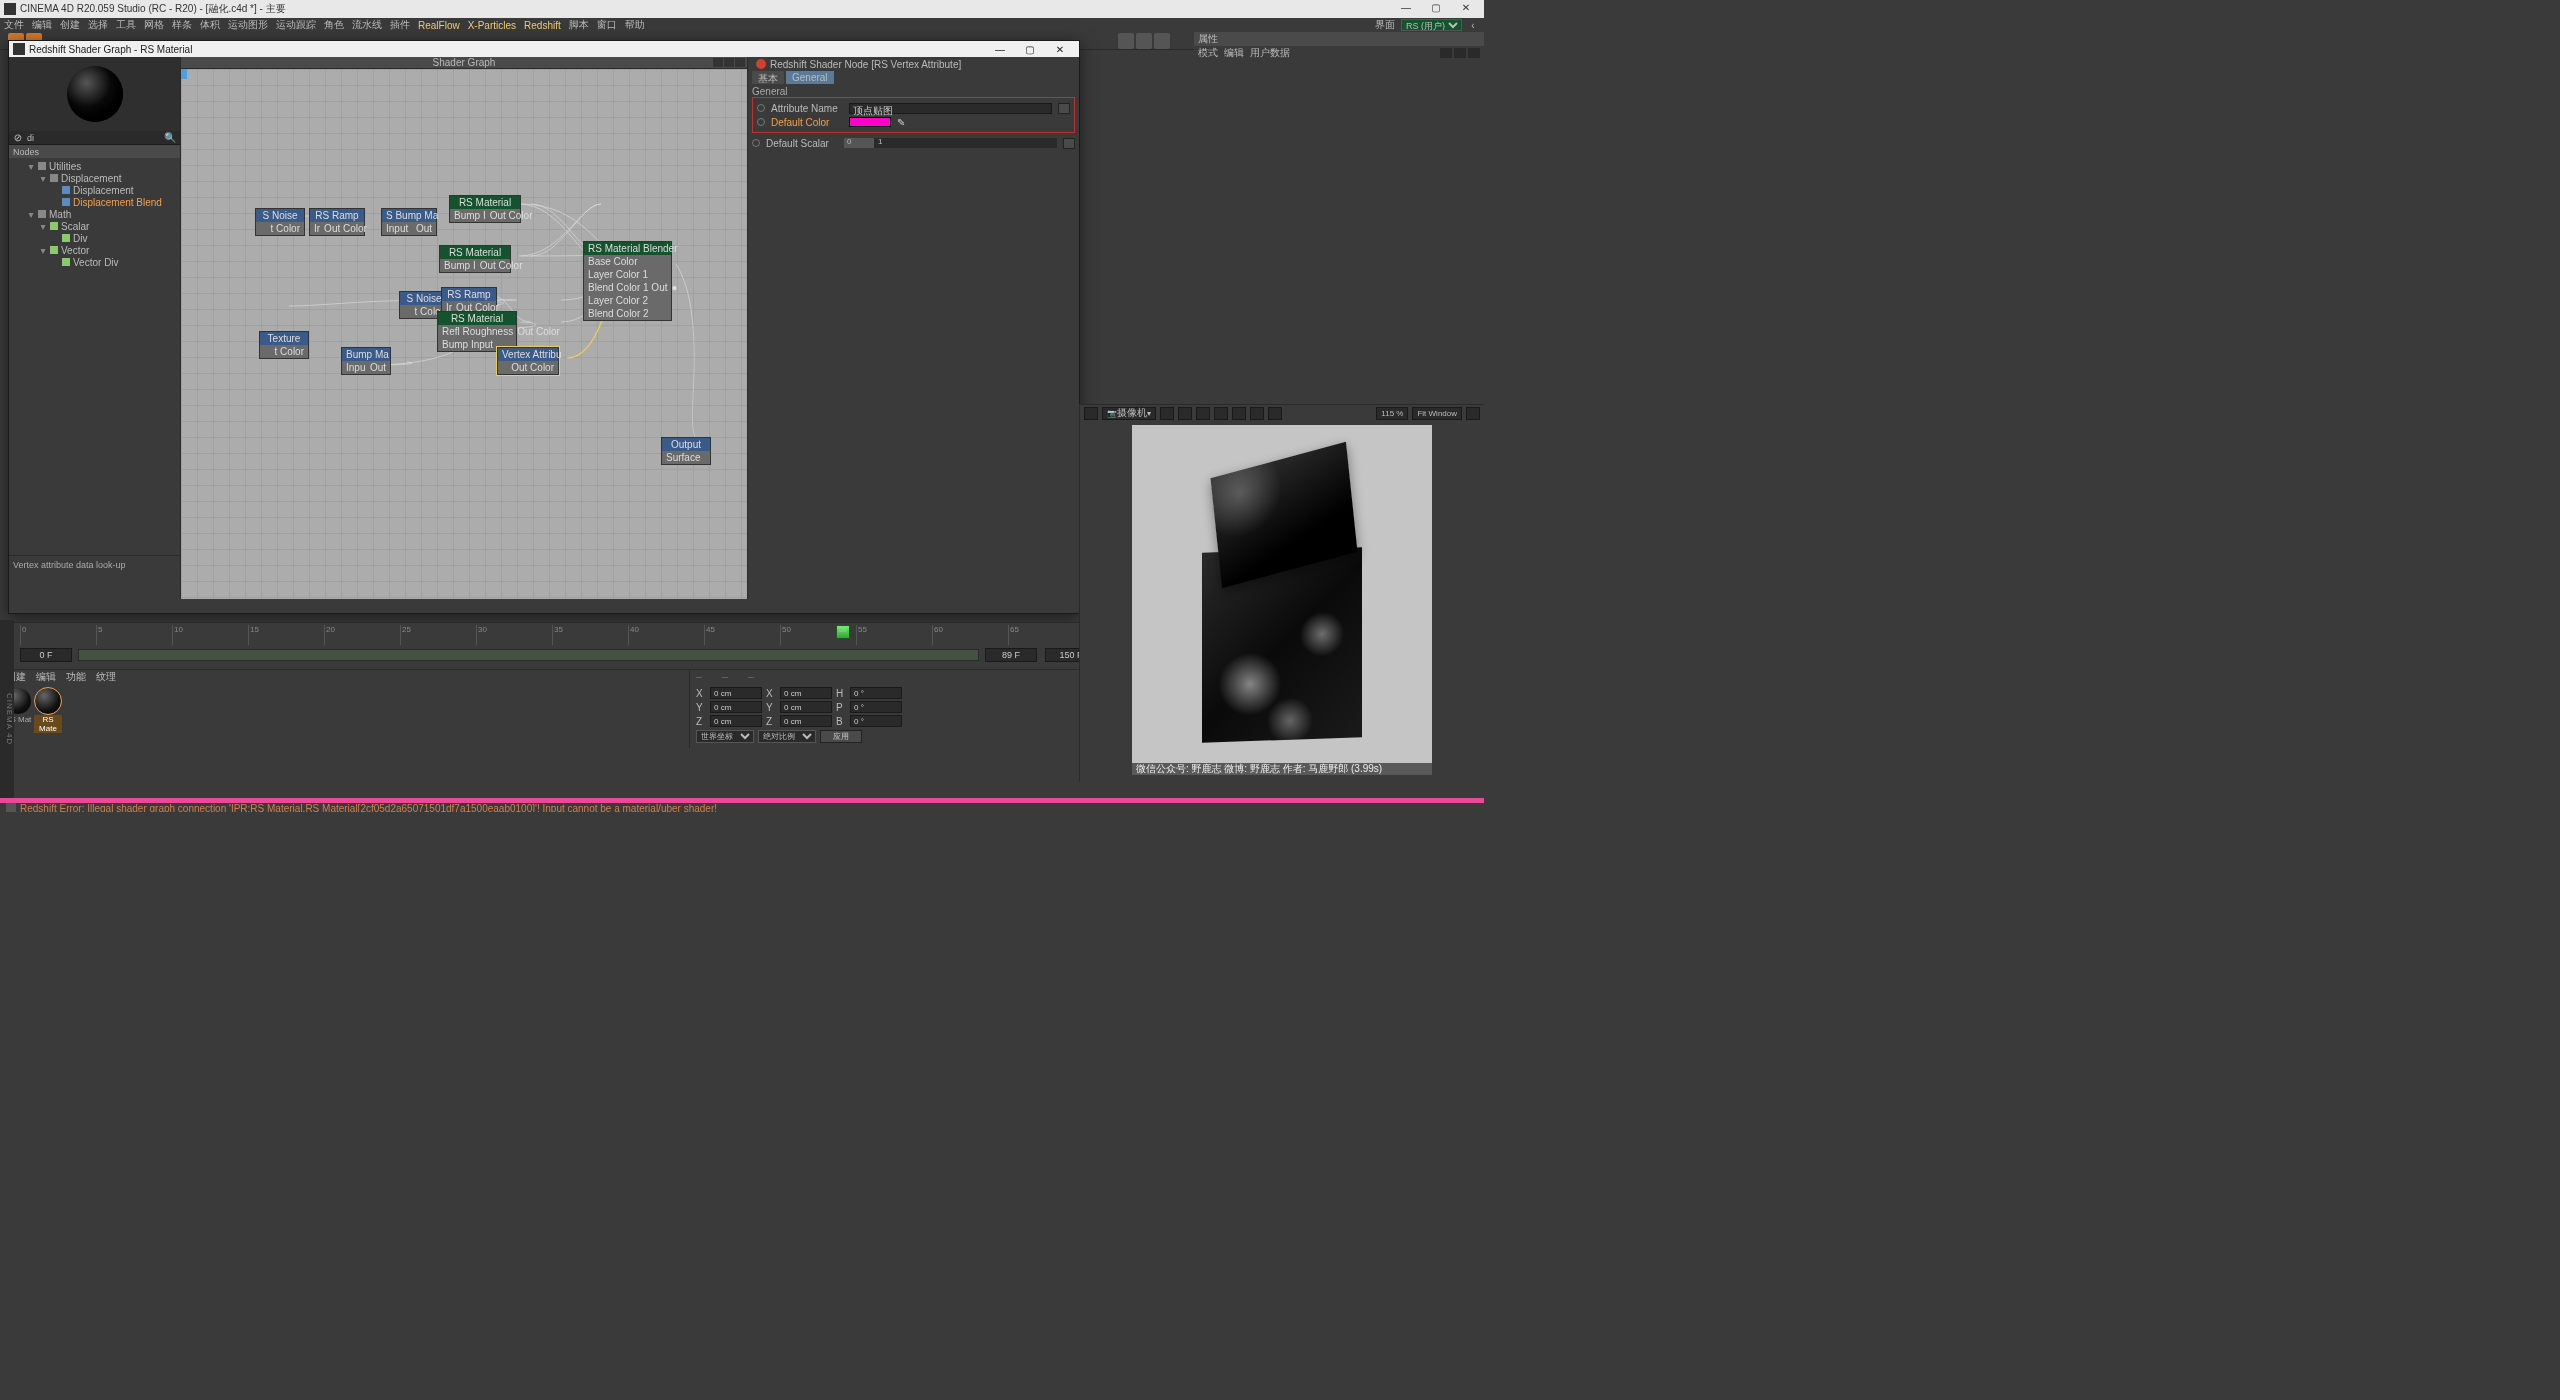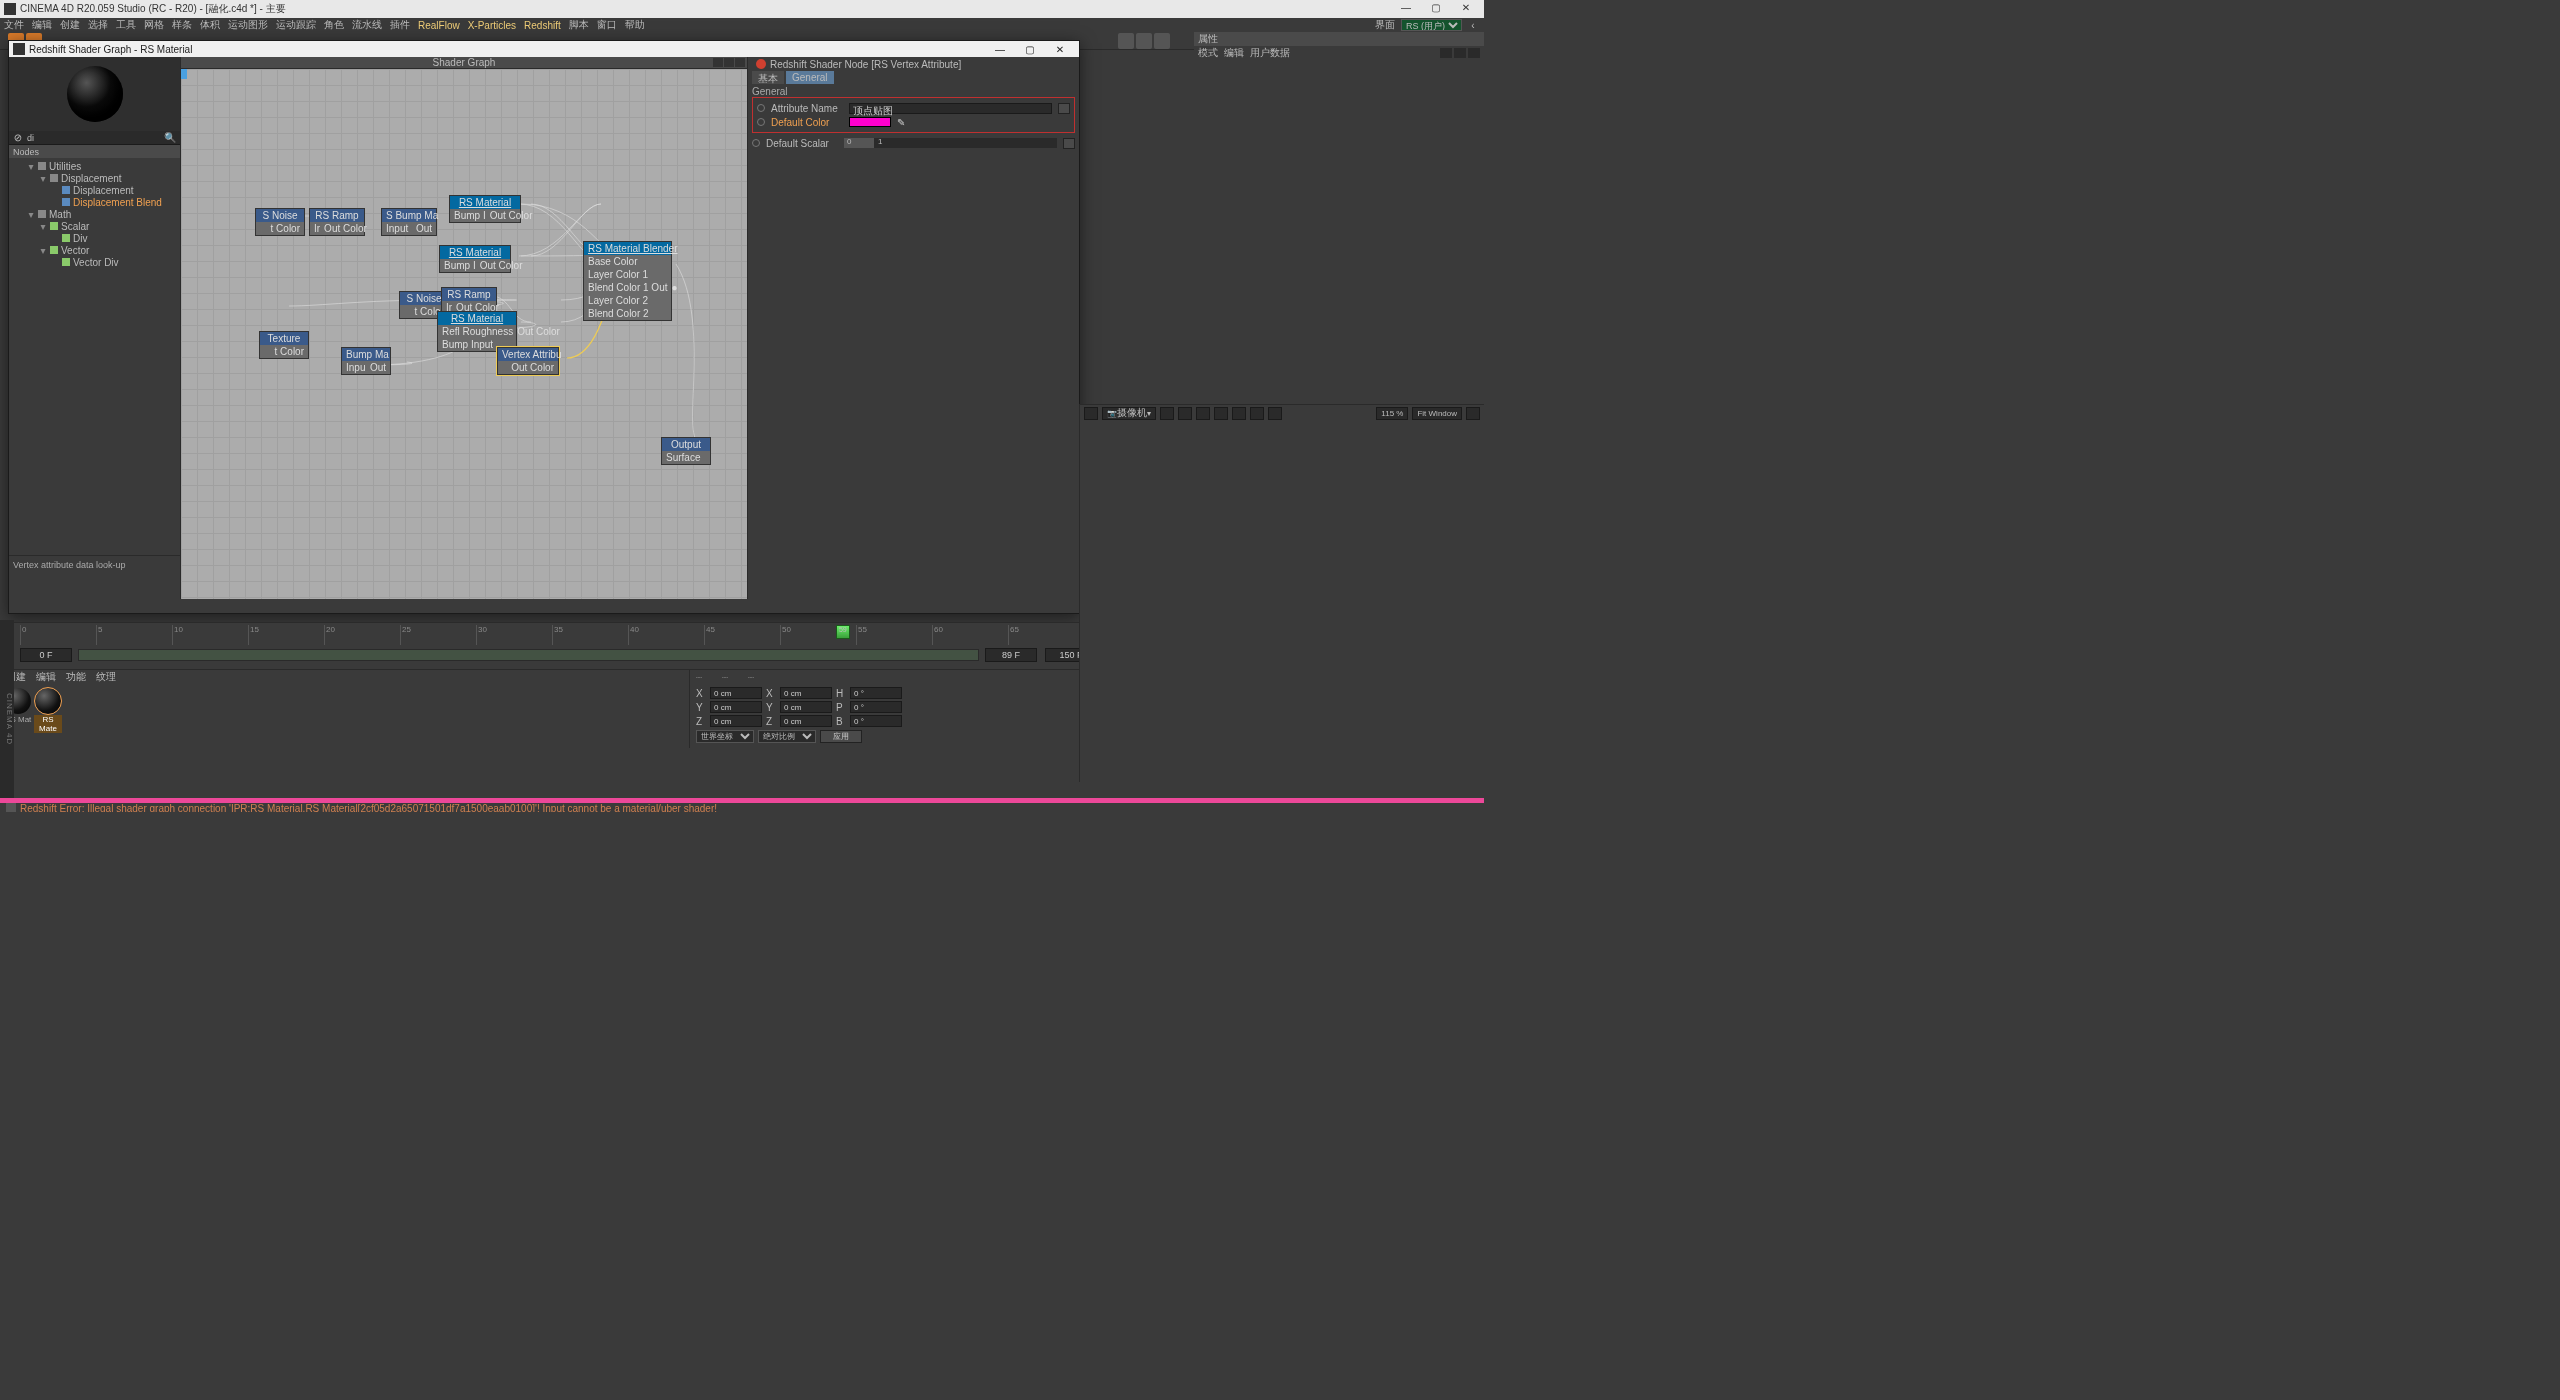--- a/index.html
+++ b/index.html
@@ -68,21 +68,21 @@
 
 .graph-wrap { width: 566px; display: flex; flex-direction: column; }
 .graph-header { height: 12px; background: #4a4a4a; display: flex; align-items: center; justify-content: center; position: relative; font-size: 9px; border-bottom: 1px solid #2a2a2a; }
 .graph-header .hicons { position: absolute; right: 2px; display: flex; gap: 1px; }
 .graph-header .hicons span { width: 10px; height: 9px; background: #333; }
 .graph { flex: 1; background: #acacac; background-image: linear-gradient(#a0a0a0 1px, transparent 1px), linear-gradient(90deg, #a0a0a0 1px, transparent 1px); background-size: 16px 16px; position: relative; overflow: hidden; }
 .graph-scroll { position: absolute; left: 0; top: 0; width: 6px; height: 10px; background: #4aa0e0; }
 
 .node { position: absolute; min-width: 50px; background: #6a6a6a; border: 1px solid #333; font-size: 8px; color: #ddd; }
 .node .nh { background: #5a5a5a; padding: 1px 4px; text-align: center; white-space: nowrap; position: relative; }
-.node .nh.red { background: #0369a1; text-decoration: underline; }
+.node .nh.red { background: #14532d; }
 .node .nh.blue { background: #3a5a8a; }
 .node .np { padding: 1px 4px; display: flex; justify-content: space-between; gap: 4px; white-space: nowrap; }
 
 svg.wires { position: absolute; inset: 0; width: 100%; height: 100%; pointer-events: none; }
 svg.wires path { stroke: #e0e0e0; stroke-width: 1; fill: none; opacity: 0.6; }
 svg.wires path.sel { stroke: #eecc55; stroke-width: 1.2; opacity: 1; }
 
 
 .attr-panel { flex: 1; background: #3a3a3a; border-left: 1px solid #2a2a2a; }
 .attr-title { height: 14px; background: #3a3a3a; display: flex; align-items: center; padding: 0 8px; font-size: 9px; gap: 4px; }
@@ -623,20 +623,29 @@
       <div class="rv-btn"></div>
       <div class="rv-btn"></div>
       <div class="rv-btn"></div>
       <div class="rv-btn"></div>
       <div class="rv-btn"></div>
       <div style="flex:1"></div>
       <div class="rv-sel">115 %</div>
       <div class="rv-sel">Fit Window</div>
       <div class="rv-btn"></div>
     </div>
+    <div class="rv-canvas">
+      <div class="rv-shape">
+        <div class="rv-cube-bot"></div>
+        <div class="rv-cube-top"></div>
+      </div>
+      <div class="rv-caption">
+        <span>微信公众号: 野鹿志   微博: 野鹿志   作者: 马鹿野郎  (3.99s)</span>
+      </div>
+    </div>
   </div>
 
   <div class="sidebar-left">CINEMA 4D</div>
 
   <div class="status-bar">
     <span class="sb-ico"></span>
     <span>Redshift Error: Illegal shader graph connection 'IPR:RS Material.RS Material[2cf05d2a65071501df7a1500eaab0100]'! Input cannot be a material/uber shader!</span>
   </div>
 </div>
 

